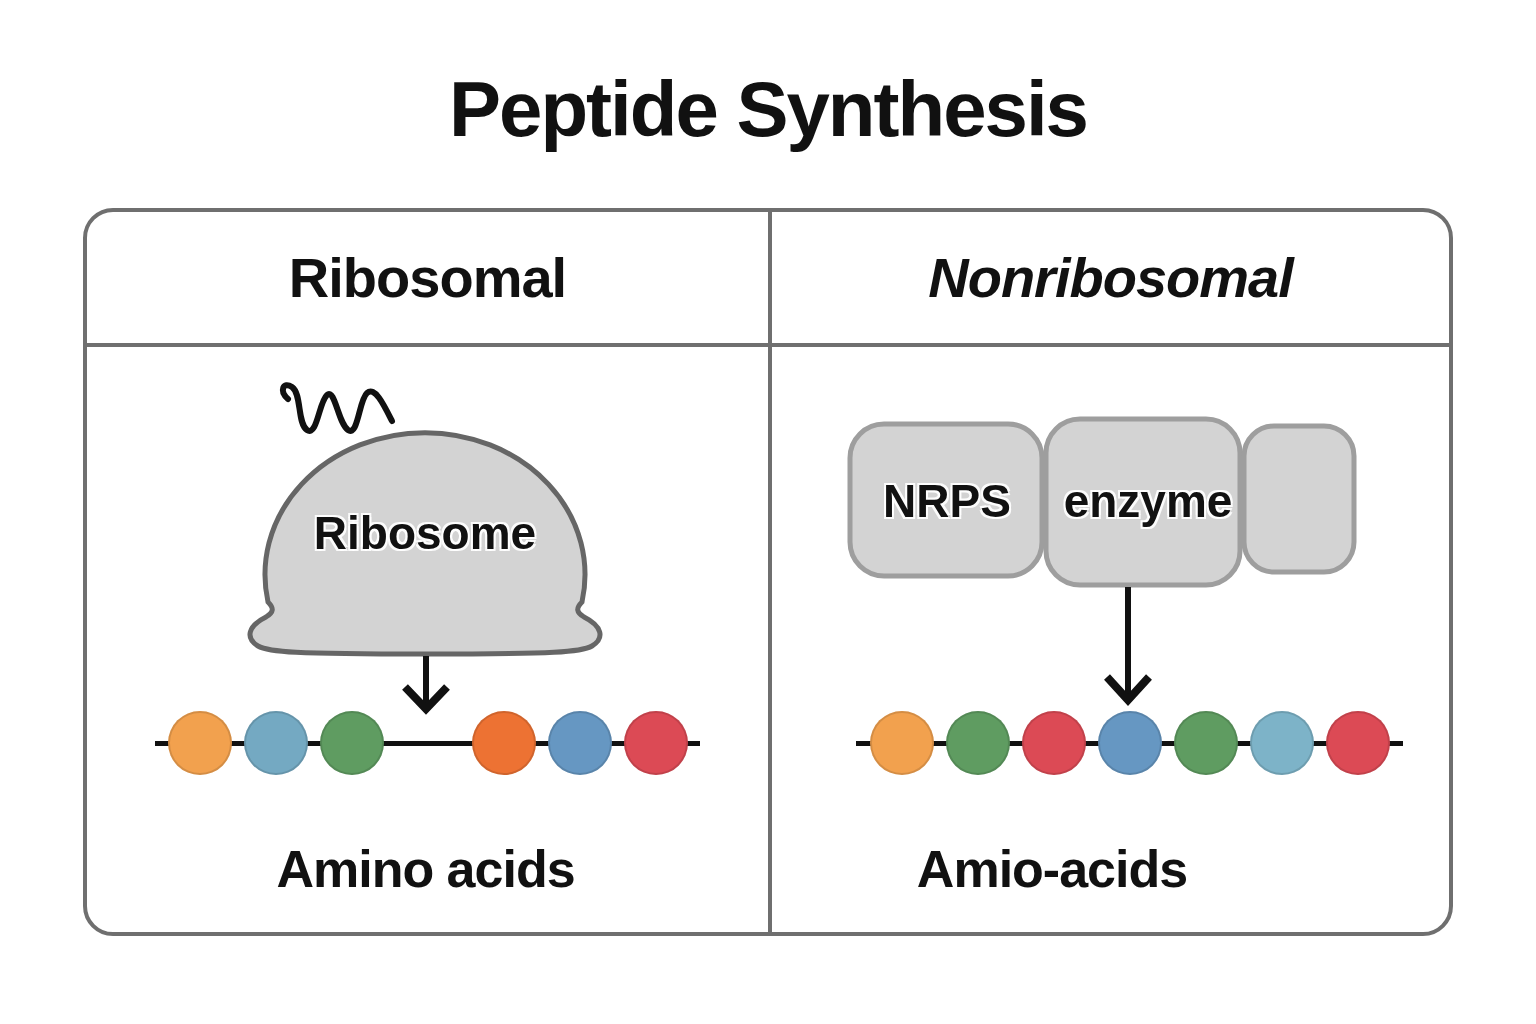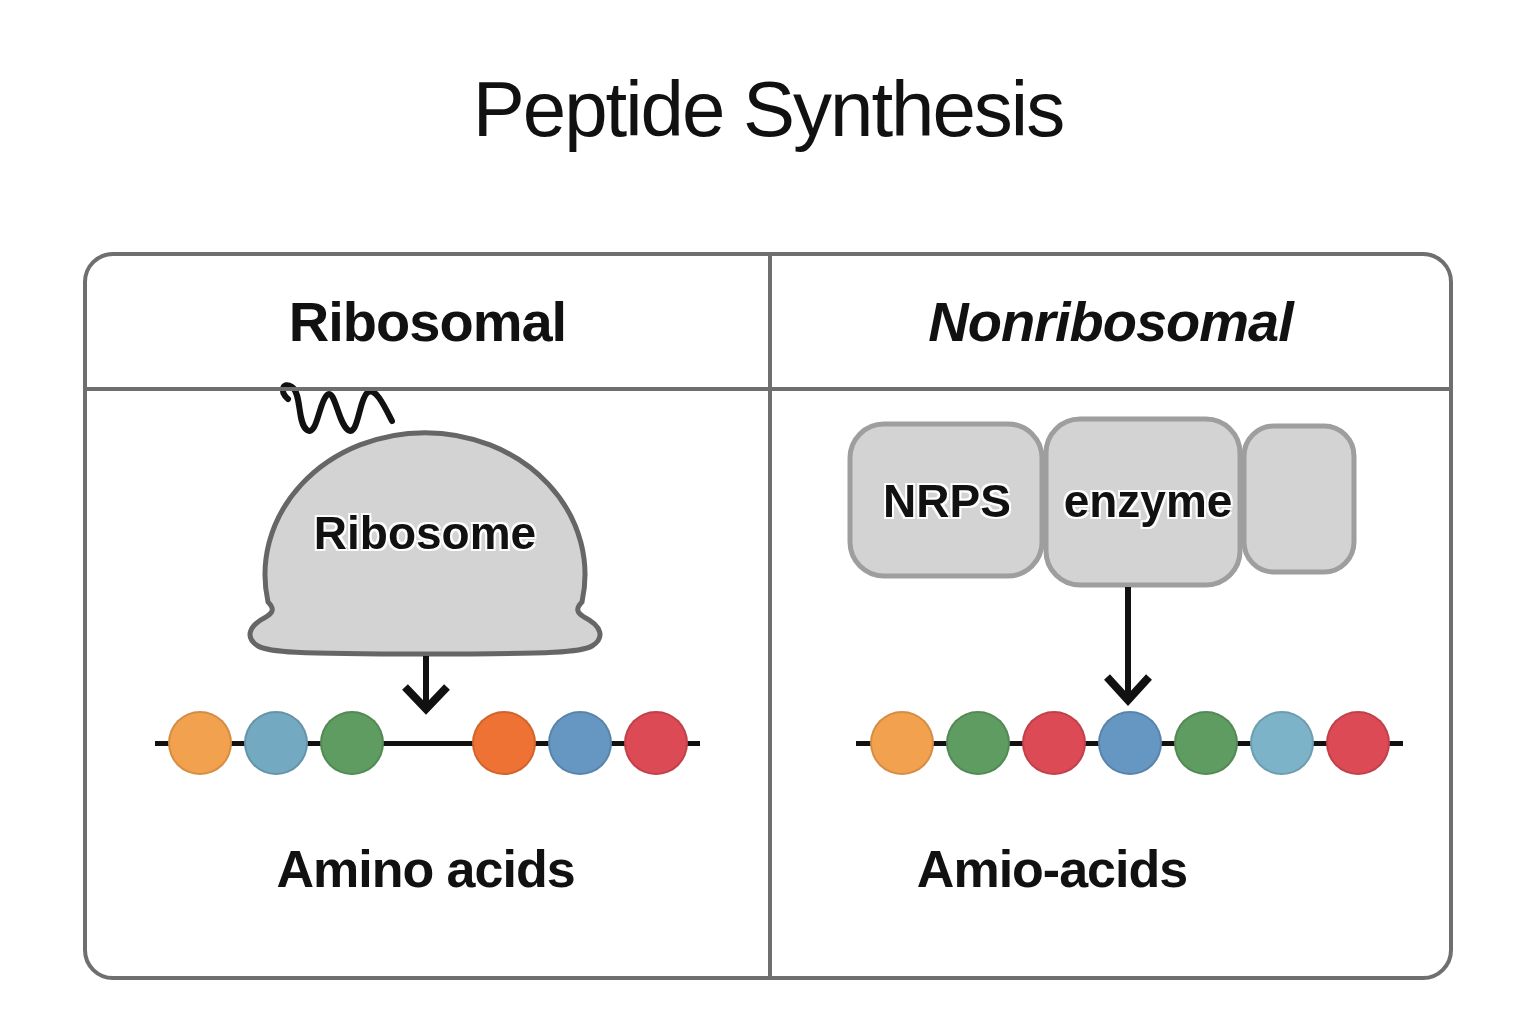--- a/index.html
+++ b/index.html
@@ -2,25 +2,25 @@
 <html style="--orange: #F2A14E; --steel-blue: #74A9C2; --green: #5F9C61; --dark-orange: #ED7233; --blue: #6697C2; --red: #DC4A55; --light-blue: #7DB3C8; --shape-fill: #D3D3D3; --shape-stroke-dark: #666666; --shape-stroke-light: #9E9E9E; --table-border: #6F6F6F; --chain-line: #111111;"><head>
 <meta charset="utf-8">
 <style>
   html,body{margin:0;padding:0;background:#ffffff;}
   .canvas{
     position:relative;width:1536px;height:1024px;background:#ffffff;
     font-family:"Liberation Sans",sans-serif;color:#141414;overflow:hidden;
   }
   .title{
     position:absolute;top:70px;left:0;width:100%;text-align:center;
-    font-size:78px;font-weight:normal;letter-spacing:-2px;line-height:1;color:#111;
+    font-size:78px;font-weight:bold;letter-spacing:-2px;line-height:1;color:#111;
   }
   .table{
     position:absolute;left:83px;top:208px;width:1370px;height:728px;
-    border:4px solid var(--table-border,#6F6F6F);border-radius:30px;box-sizing:border-box;margin-top:44px;
+    border:4px solid var(--table-border,#6F6F6F);border-radius:30px;box-sizing:border-box;
   }
   .v-divider{position:absolute;left:681px;top:0;bottom:0;width:4px;background:var(--table-border,#6F6F6F);}
   .h-divider{position:absolute;left:0;right:0;top:131px;height:4px;background:var(--table-border,#6F6F6F);}
   .header-cell{
     position:absolute;top:0;height:131px;display:flex;align-items:center;justify-content:center;
     font-size:56px;font-weight:bold;letter-spacing:-1px;color:#111;
   }
   .header-left{left:0;width:681px;}
   .header-right{left:685px;right:0;font-style:italic;}
   .shapes{position:absolute;left:0;top:0;width:1536px;height:1024px;pointer-events:none;}

